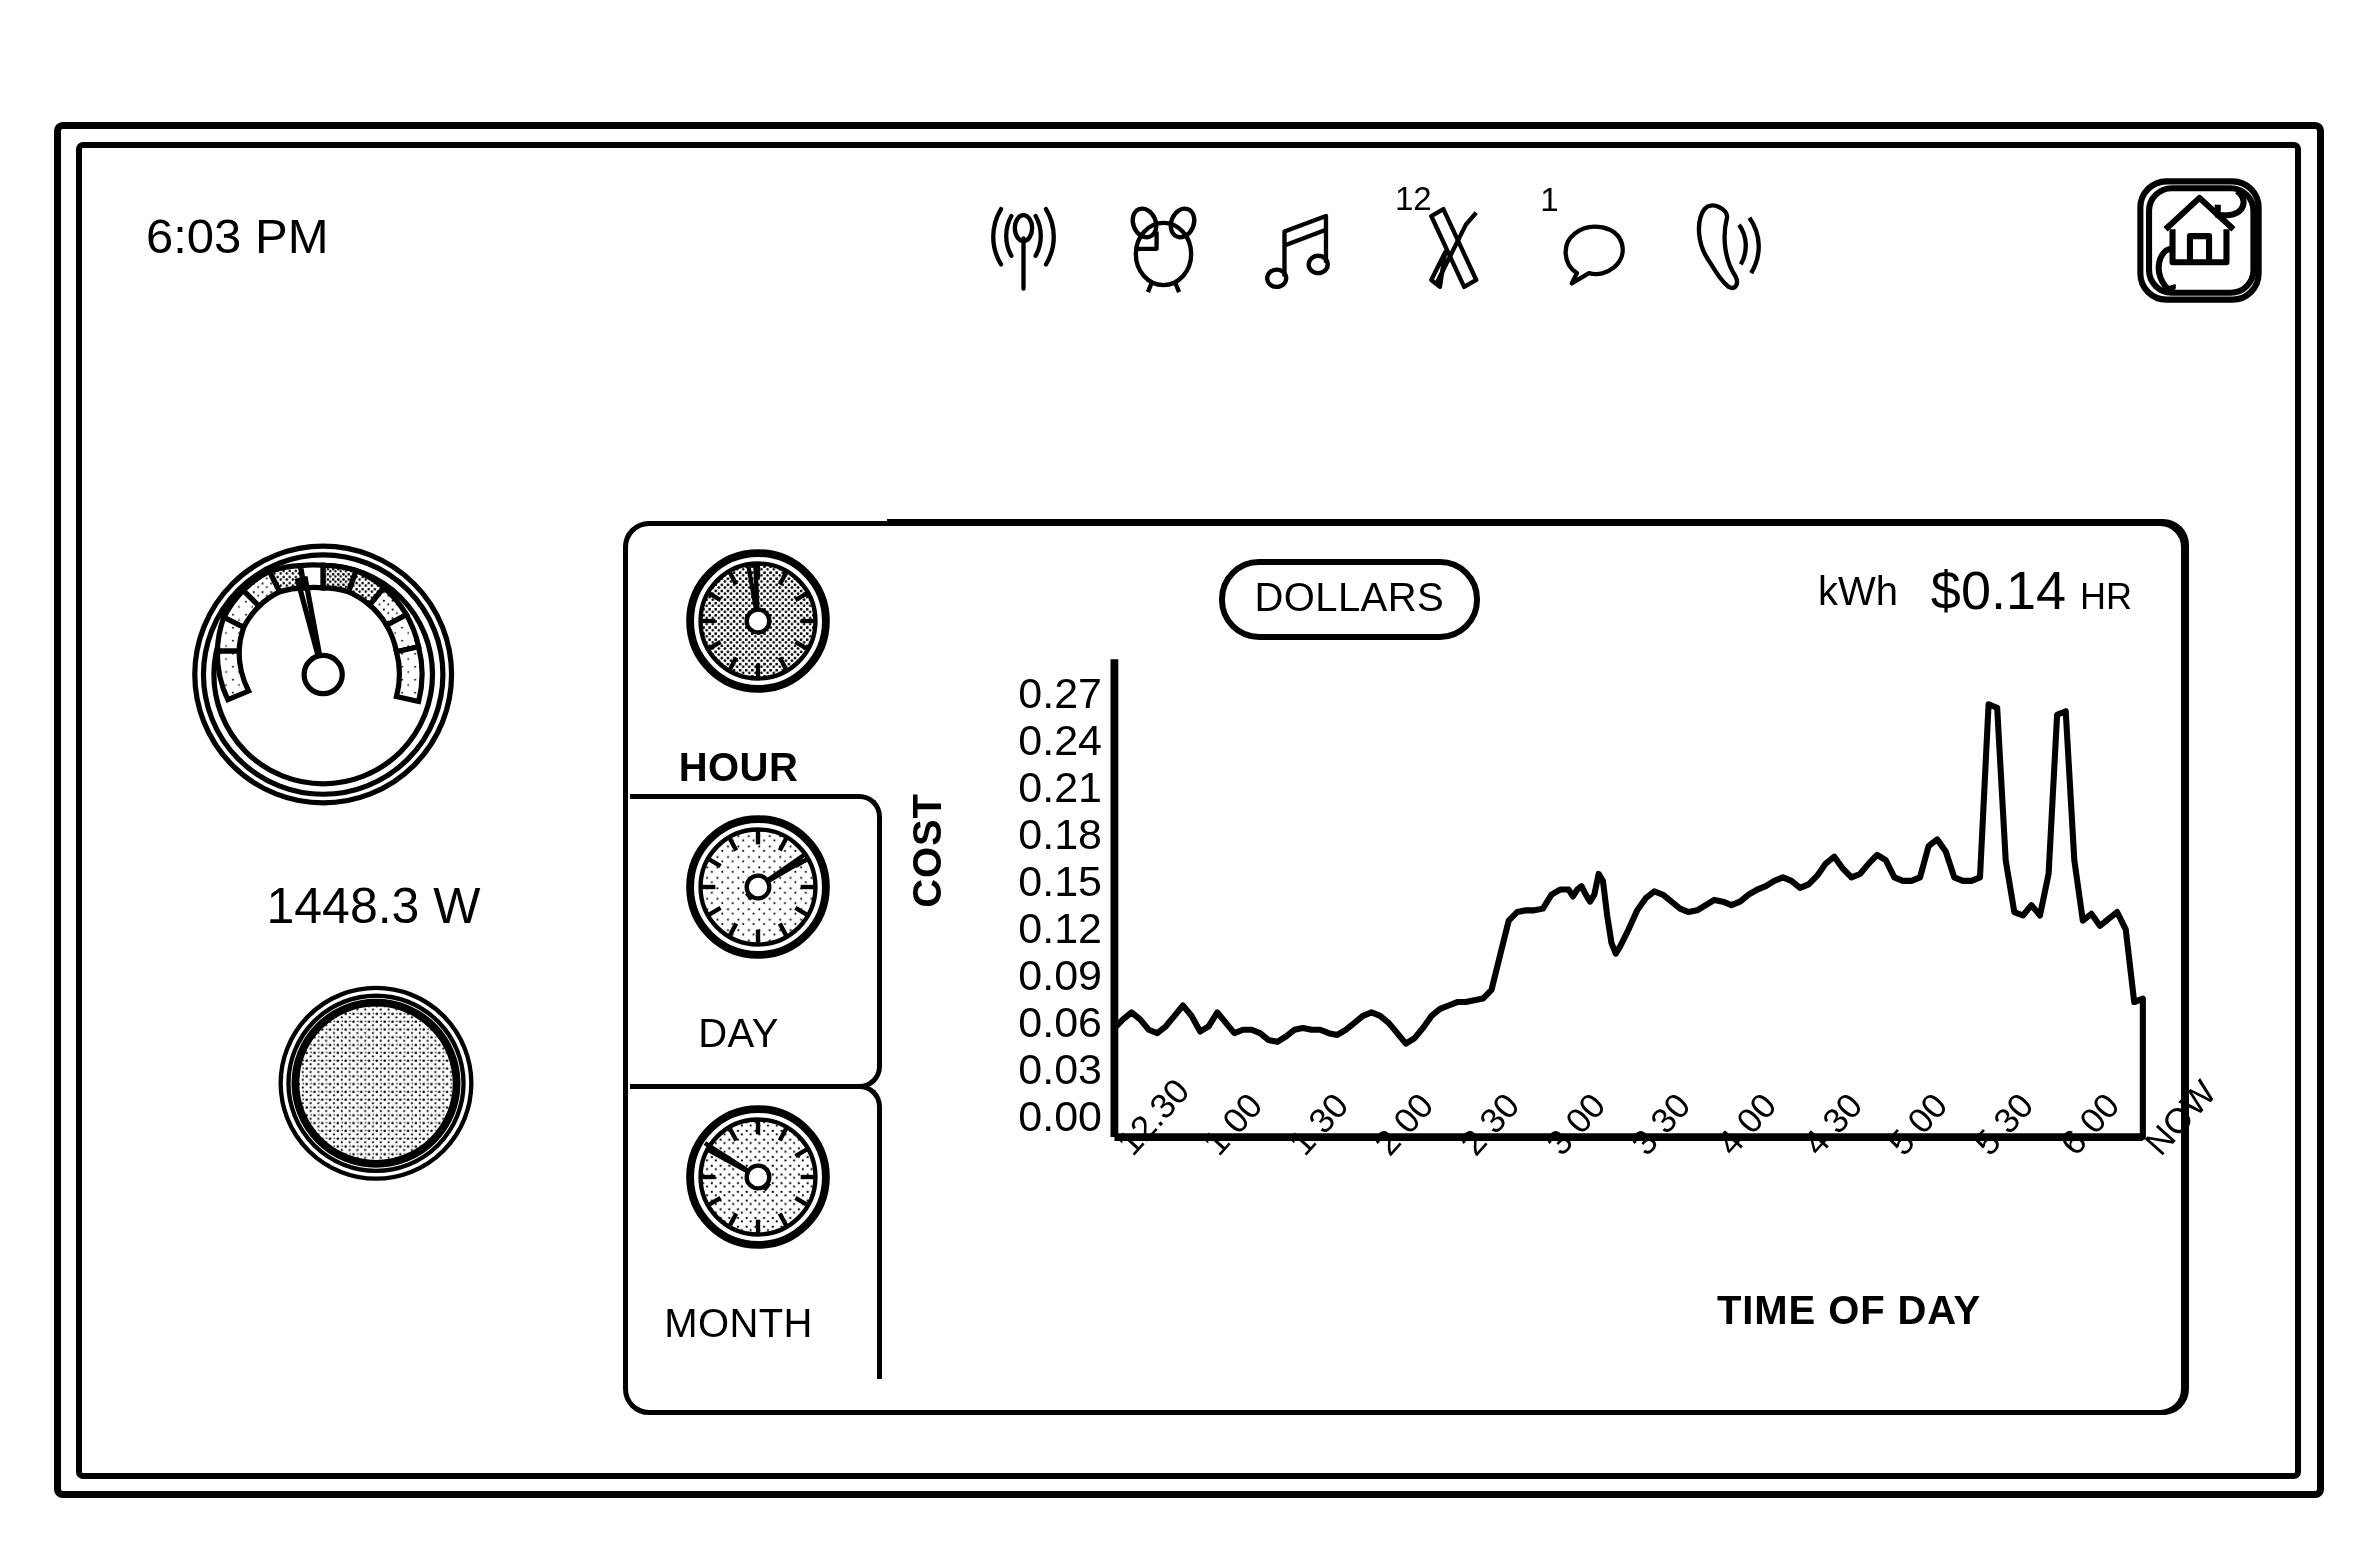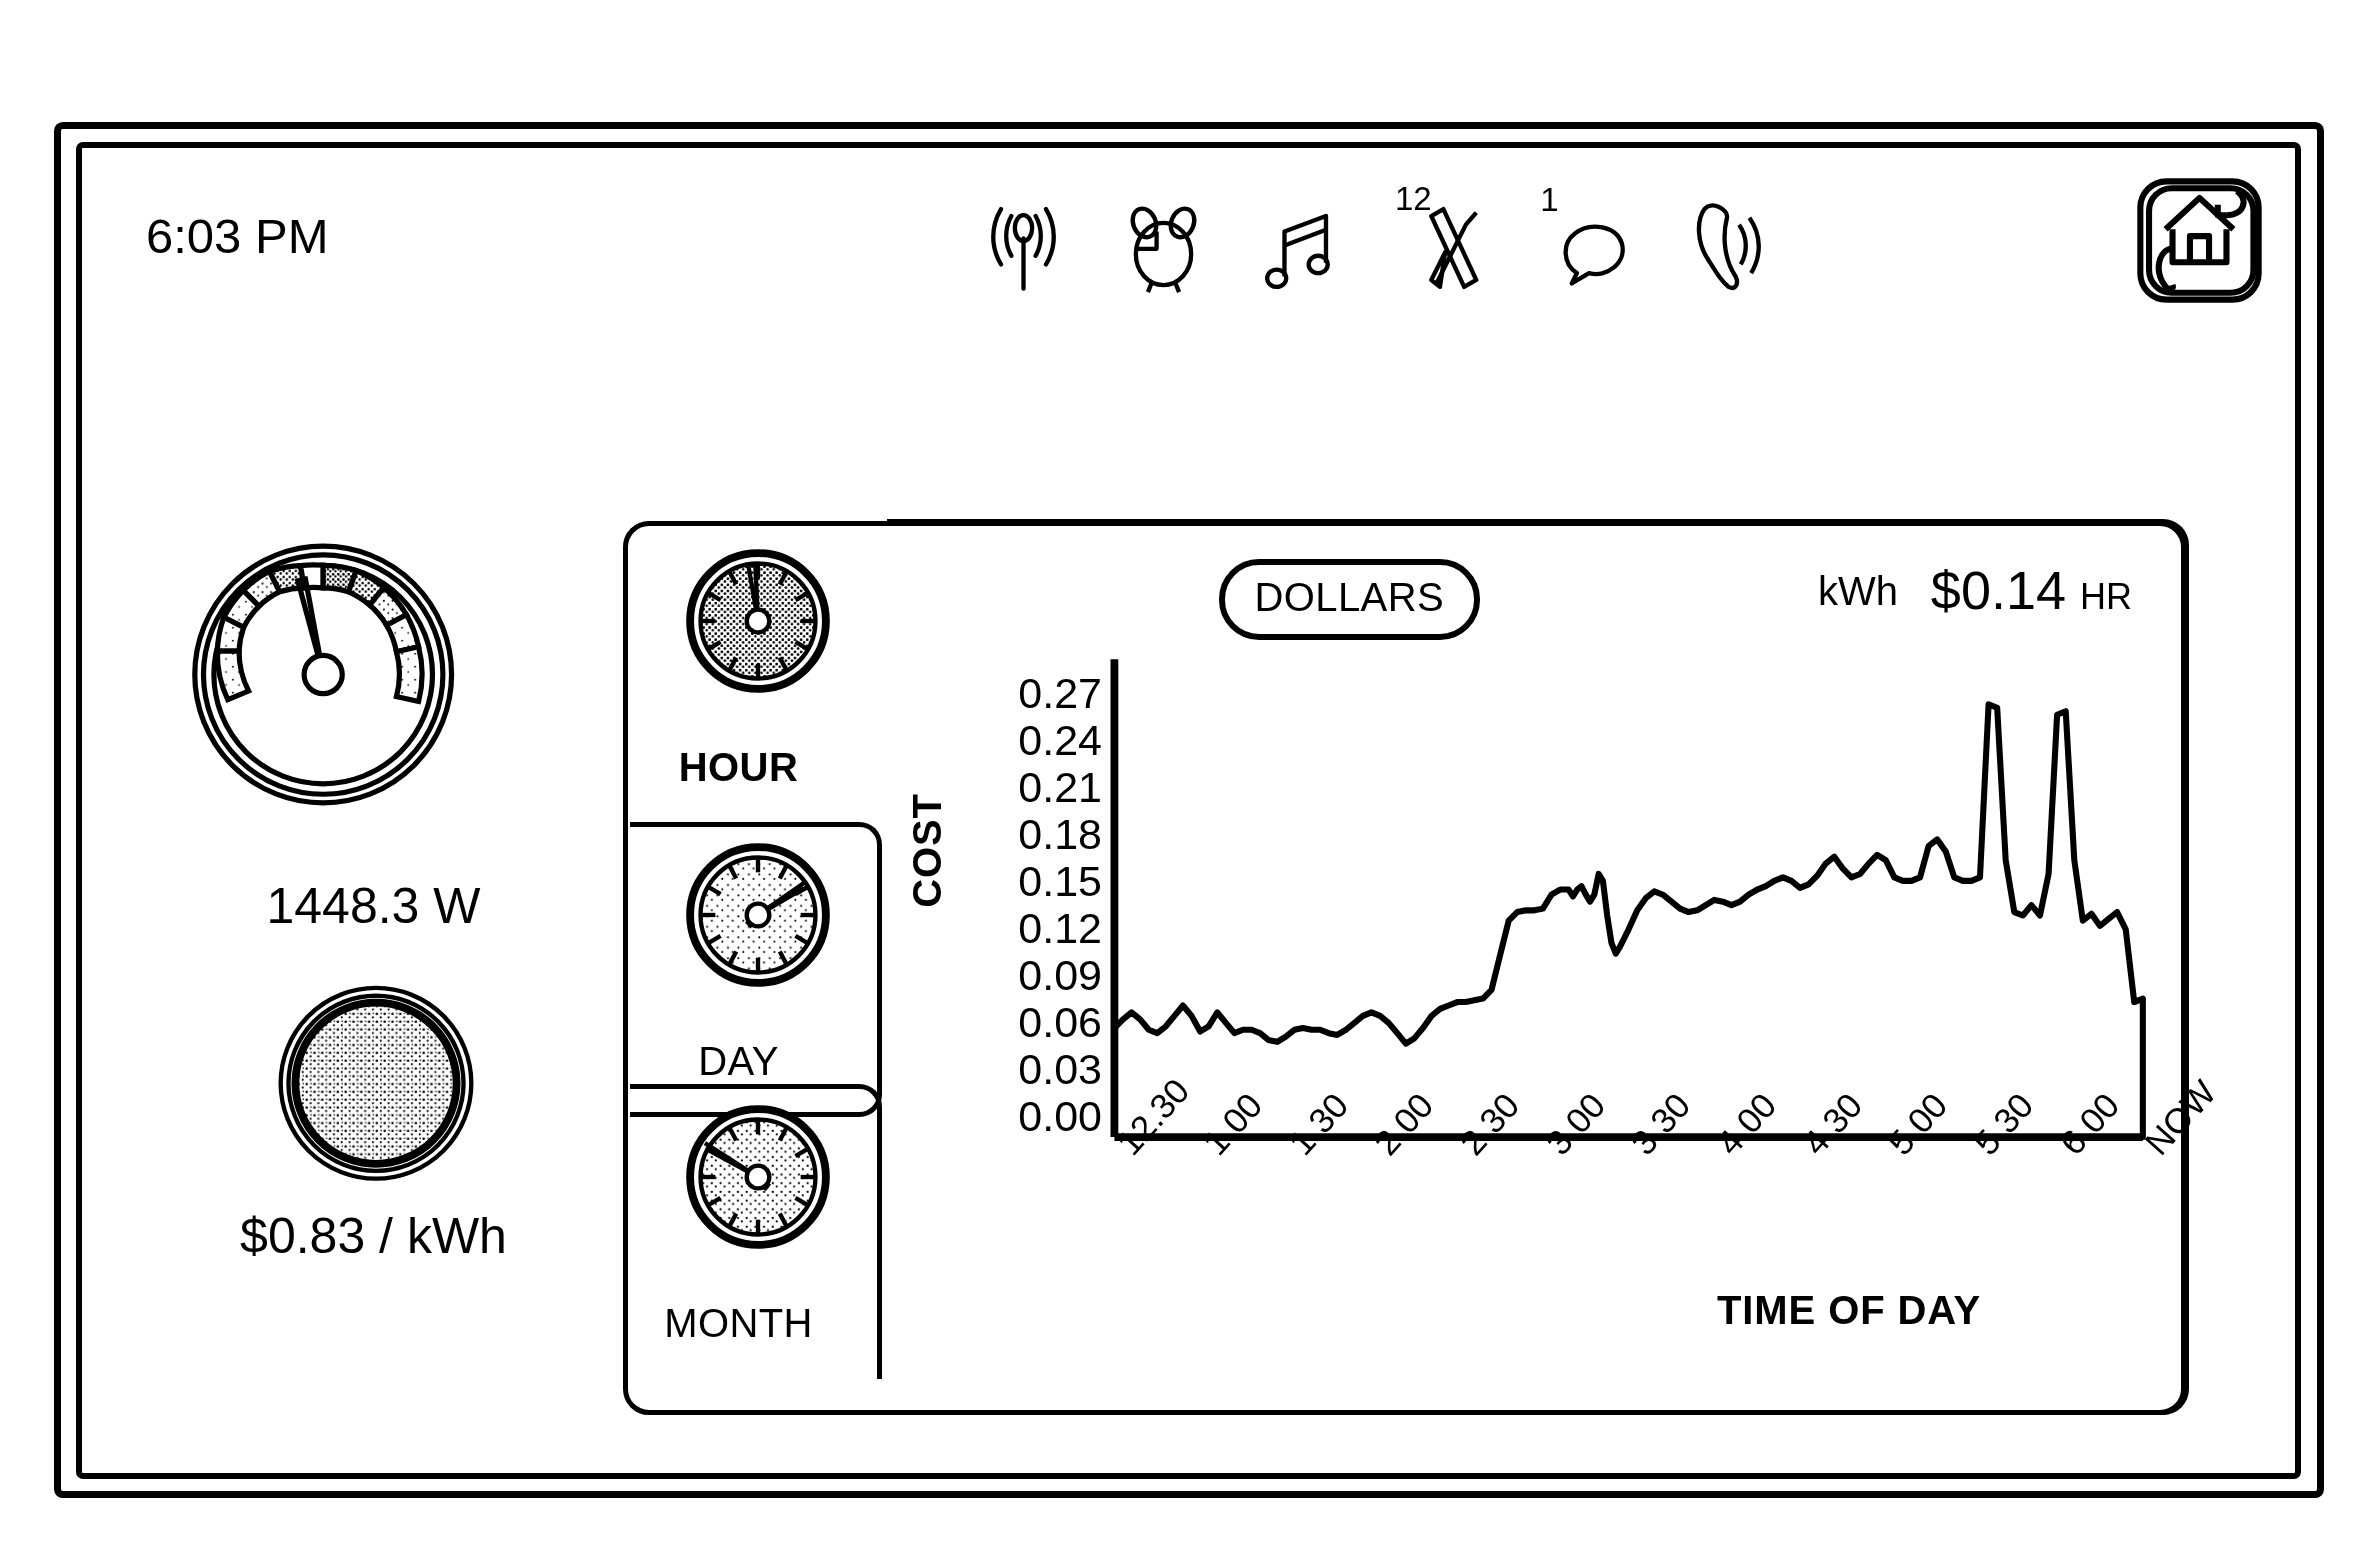--- a/index.html
+++ b/index.html
@@ -118,21 +118,21 @@
     border-radius: 26px;
   }
   .selector {
     position: absolute; left: 630px; top: 528px;
     width: 260px; height: 877px;
   }
   .sel-item {
     position: absolute; left: 0; width: 252px; height: 295px;
   }
   .sel-item.sel-hour   { top: 0px; }
-  .sel-item.sel-day    { top: 294px; }
+  .sel-item.sel-day    { top: 266px; }
   .sel-item.sel-month  { top: 556px; }
   .sel-box {
     position: absolute; left: 0; top: 0; width: 252px; height: 295px;
     border: 5.2px solid #000;
     border-left: none;
     border-radius: 0 22.6px 22.6px 0;
   }
   .sel-item.sel-hour .sel-box { border-top: none; border-radius: 0 0 22.6px 0; }
   .sel-item.sel-month .sel-box { border-bottom: none; border-radius: 0 22.6px 0 0; }
   .sel-item.active .sel-box { border-color: transparent; }
@@ -369,21 +369,20 @@
           </pattern>
         </defs>
         <g fill="none" stroke="#000">
           <circle cx="145" cy="118" r="110" stroke-width="5"></circle>
           <circle cx="145" cy="118" r="101" stroke-width="5"></circle>
           <circle cx="145" cy="118" r="93" stroke-width="9" fill="url(#stipDisc)"></circle>
         </g>
       </svg>
     </div>
 
-    <div class="small-value">$0.83 / kWh</div>
   </div>
 
   <div class="mid-frame"></div>
 
   <div class="selector">
 
     <div class="sel-item sel-hour active">
       <div class="sel-box"></div>
       <div class="sel-gauge">
         <svg width="148" height="148" viewBox="0 0 170 170">

